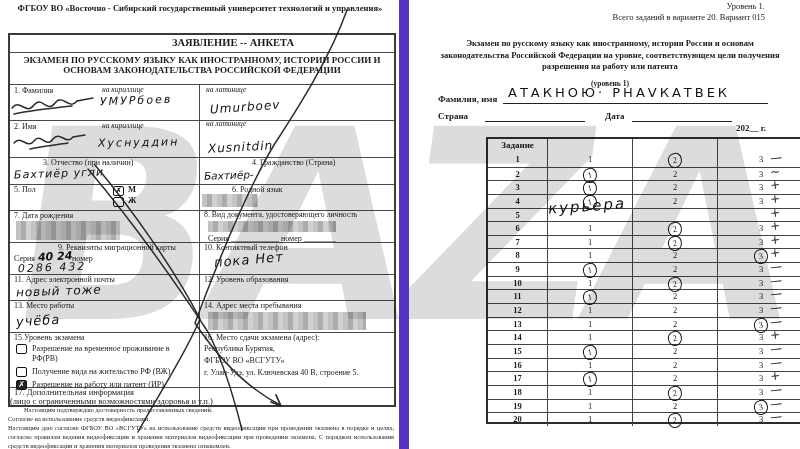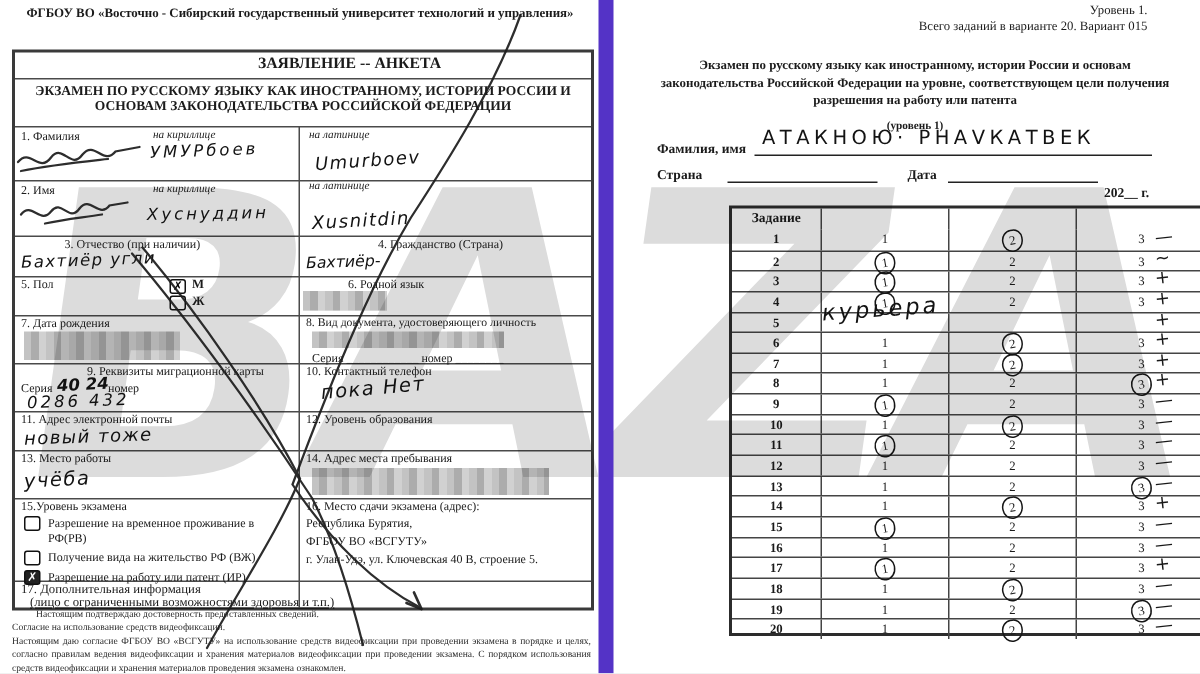--- a/index.html
+++ b/index.html
@@ -136,21 +136,21 @@
         </div>
       </div>
     <div class="t" style="left:194px;top:298px;font-size:8px;">16. Место сдачи экзамена (адрес):</div>
     <div id="place-lines" style="position:absolute;left:194px;top:308px;width:188px;font-size:8px;line-height:1.5;">
         <div class="wrap">Республика Бурятия,</div>
         <div class="wrap">ФГБОУ ВО «ВСГУТУ»</div>
         <div class="wrap">г. Улан-Удэ, ул. Ключевская 40 В, строение 5.</div>
       </div>
 
     <div class="t" style="left:4px;top:353px;font-size:8.5px;">17. Дополнительная информация</div>
-    <div class="t" style="left:10px;top:362px;font-size:8.5px;text-decoration:underline;">(лицо с ограниченными возможностями здоровья и т.п.)</div>
+    <div class="t" style="left:0;top:362px;font-size:8.5px;">(лицо с ограниченными возможностями здоровья и т.п.)</div>
   </div>
 
   <div id="fineprint">
       <div class="wrap" style="text-align: justify;">Настоящим подтверждаю достоверность предоставленных сведений.</div>
       <div class="wrap" style="text-align: justify;">Согласие на использование средств видеофиксации.</div>
       <div class="wrap" style="text-align: justify;">Настоящим даю согласие ФГБОУ ВО «ВСГУТУ» на использование средств видеофиксации при проведении экзамена в порядке и целях, согласно правилам ведения видеофиксации и хранения материалов видеофиксации при проведении экзамена. С порядком использования средств видеофиксации и хранения материалов проведения экзамена ознакомлен.</div>
     </div>
 
   <div id="divider" style="background: rgb(84, 51, 198);"></div>
 

